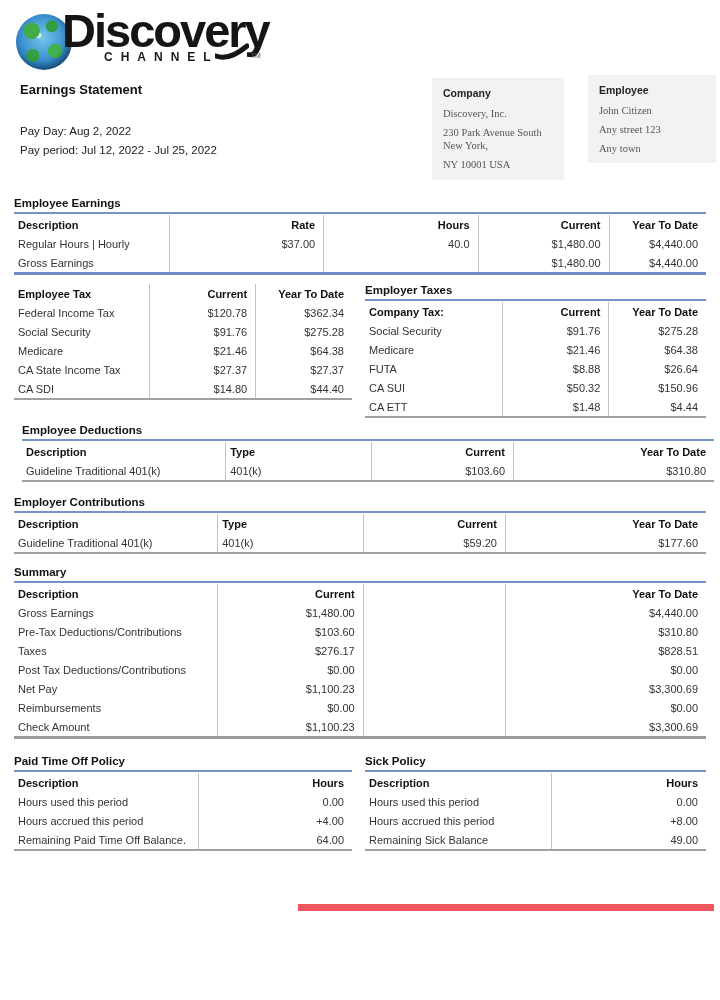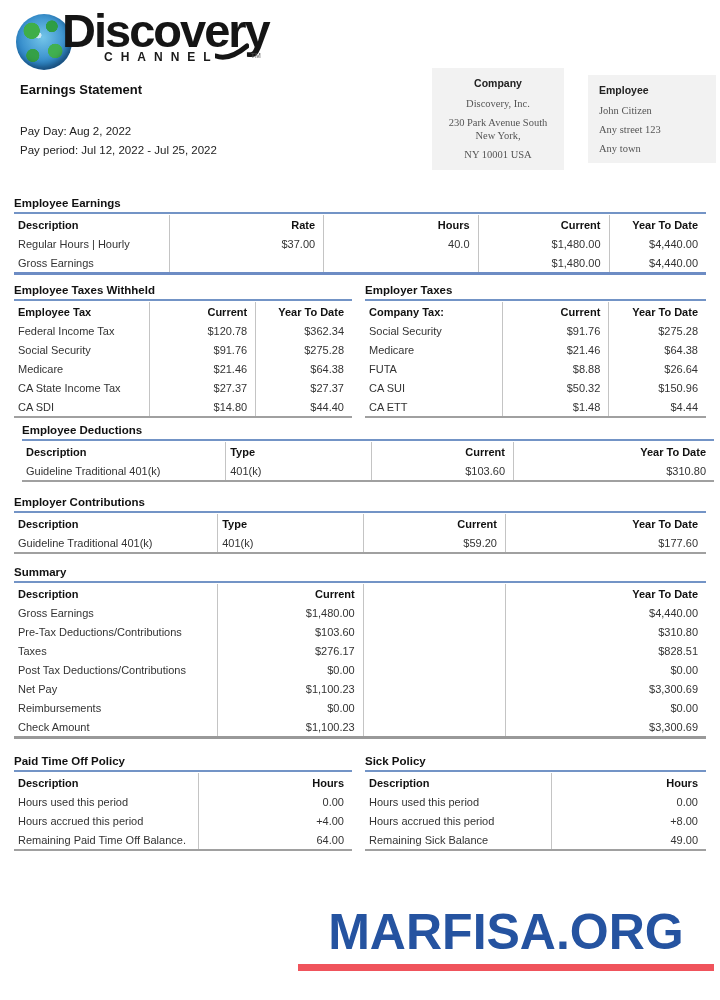--- a/index.html
+++ b/index.html
@@ -27,21 +27,21 @@
 
   
   .doc-title { position:absolute; left:20px; top:82px; font-size:13px; font-weight:bold; color:#111; }
   .pay-day    { position:absolute; left:20px; top:125px; font-size:11.5px; color:#222; }
   .pay-period { position:absolute; left:20px; top:144px; font-size:11.5px; color:#222; }
 
   
   .infobox { position:absolute; background:#f2f2f2; padding:9px 11px; box-sizing:border-box; font-size:10.5px; color:#555; }
   .infobox .label { font-weight:bold; color:#222; margin-bottom:8px; font-size:10.5px; }
   .infobox .line { margin-bottom:6px; line-height:1.25;font-family:Liberation Serif, serif; }
-  .company-box { left:432px; top:68px; width:132px; height:102px;text-align:center; }
+  .company-box { left:432px; top:78px; width:132px; height:102px; }
   .employee-box { left:588px; top:75px; width:128px; height:88px; }
 
   
   .sec { position:absolute; box-sizing:border-box; }
   .sec-title { font-size:11.5px; font-weight:bold; color:#111; border-bottom:2px solid #7394c6; padding-bottom:3px; margin:0 0 1px 0; }
   table { border-collapse:collapse; width:100%; table-layout:fixed; font-size:11px; color:#333; }
   th, td { padding:2px 8px 2px 4px; height:15px; overflow:hidden; white-space:nowrap; text-align:left; vertical-align:middle; }
   th { font-weight:bold; color:#111; }
   th.r, td.r { text-align:right; }
   th + th, td + td { border-left:1px solid #c4c4c4; }
@@ -128,21 +128,20 @@
             <td class="r"></td>
             <td class="r"></td>
             <td class="r">$1,480.00</td>
             <td class="r">$4,440.00</td>
           </tr>
         </tbody>
       </table>
   </div>
 
   <div class="sec sec-emp-taxes">
-    <h3 class="sec-title">Employee Taxes Withheld</h3>
     <table class="gray-bottom">
         <thead>
           <tr>
             <th style="width: 41%;">Employee Tax</th>
             <th class="r" style="width: 31%;">Current</th>
             <th class="r" style="width: 28%;">Year To Date</th>
           </tr>
         </thead>
         <tbody>
           <tr>
@@ -362,17 +361,16 @@
           </tr>
           <tr>
             <td>Remaining Sick Balance</td>
             <td class="r">49.00</td>
           </tr>
         </tbody>
       </table>
   </div>
 
   <div class="footer">
-    <div class="footer-site">MARFISA.ORG</div>
     <div class="footer-bar"></div>
   </div>
 
 </div>
 
 </body></html>

